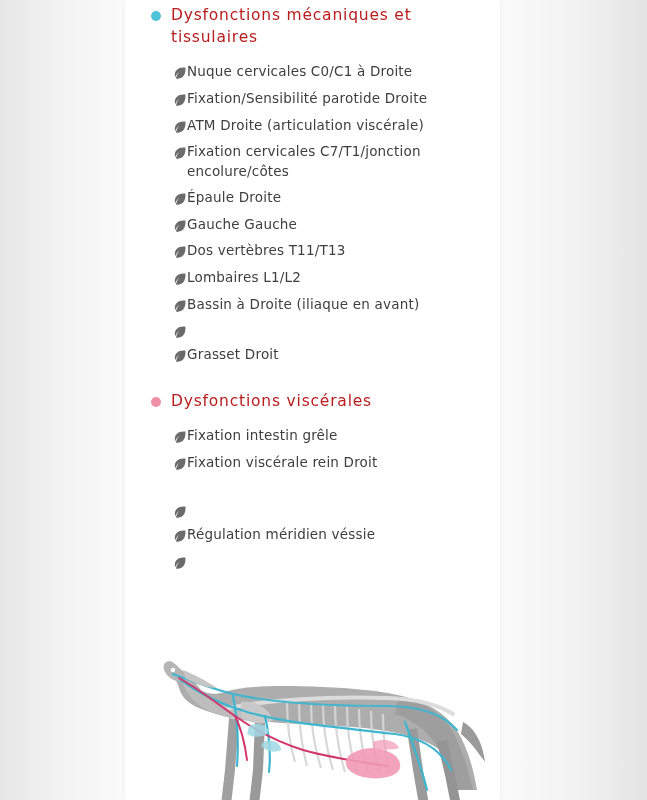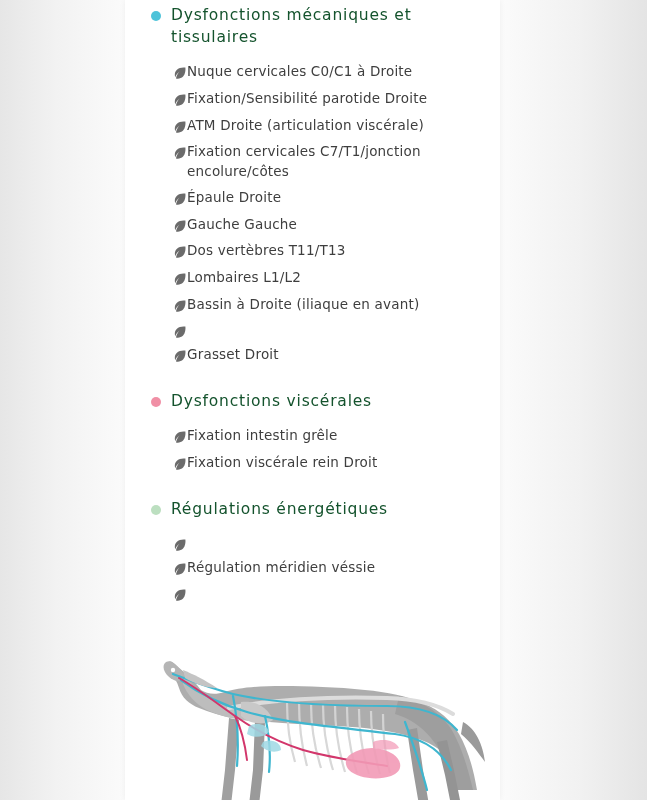--- a/index.html
+++ b/index.html
@@ -63,21 +63,21 @@
   .bullet {
     width: 10px;
     height: 10px;
     border-radius: 50%;
     flex: 0 0 10px;
     margin-top: 7px;
   }
   .section-title {
     font-size: 15.5px;
     letter-spacing: 0.8px;
-    color: #14532d;
+    color: #b91c1c;
     line-height: 1.45;
     font-family: "DejaVu Sans", sans-serif;
     font-weight: 400;
   }
   .items {
     margin: 0;
     padding: 0;
     list-style: none;
   }
   .item {
@@ -234,24 +234,20 @@
               <svg viewBox="0 0 14 14" width="14" height="14">
                   <path d="M12.4 1.6C9.6 1.2 6 1.6 3.7 3.9 1.4 6.2 1.6 9.4 2.4 11.2 2.6 10.2 3.6 7.6 6.6 5.5 4.8 7.6 3.4 9.8 3 12.4c2 .6 5.1.2 7.1-1.8 2.3-2.3 2.6-6.4 2.3-9z" fill="#6b6b6b"></path>
                 </svg>
             </span>
             <span class="item-label">Fixation viscérale rein Droit</span>
           </li>
         </ul>
       </div>
 
       <div class="section" style="margin-top:22px;">
-        <div class="section-head">
-          <span class="bullet" style="background:#bcdfc0;"></span>
-          <span class="section-title">Régulations énergétiques</span>
-        </div>
         <ul class="items">
           <li class="item">
             <span class="leaf-icon">
               <svg viewBox="0 0 14 14" width="14" height="14">
                   <path d="M12.4 1.6C9.6 1.2 6 1.6 3.7 3.9 1.4 6.2 1.6 9.4 2.4 11.2 2.6 10.2 3.6 7.6 6.6 5.5 4.8 7.6 3.4 9.8 3 12.4c2 .6 5.1.2 7.1-1.8 2.3-2.3 2.6-6.4 2.3-9z" fill="#6b6b6b"></path>
                 </svg>
             </span>
           </li>
           <li class="item">
             <span class="leaf-icon">

